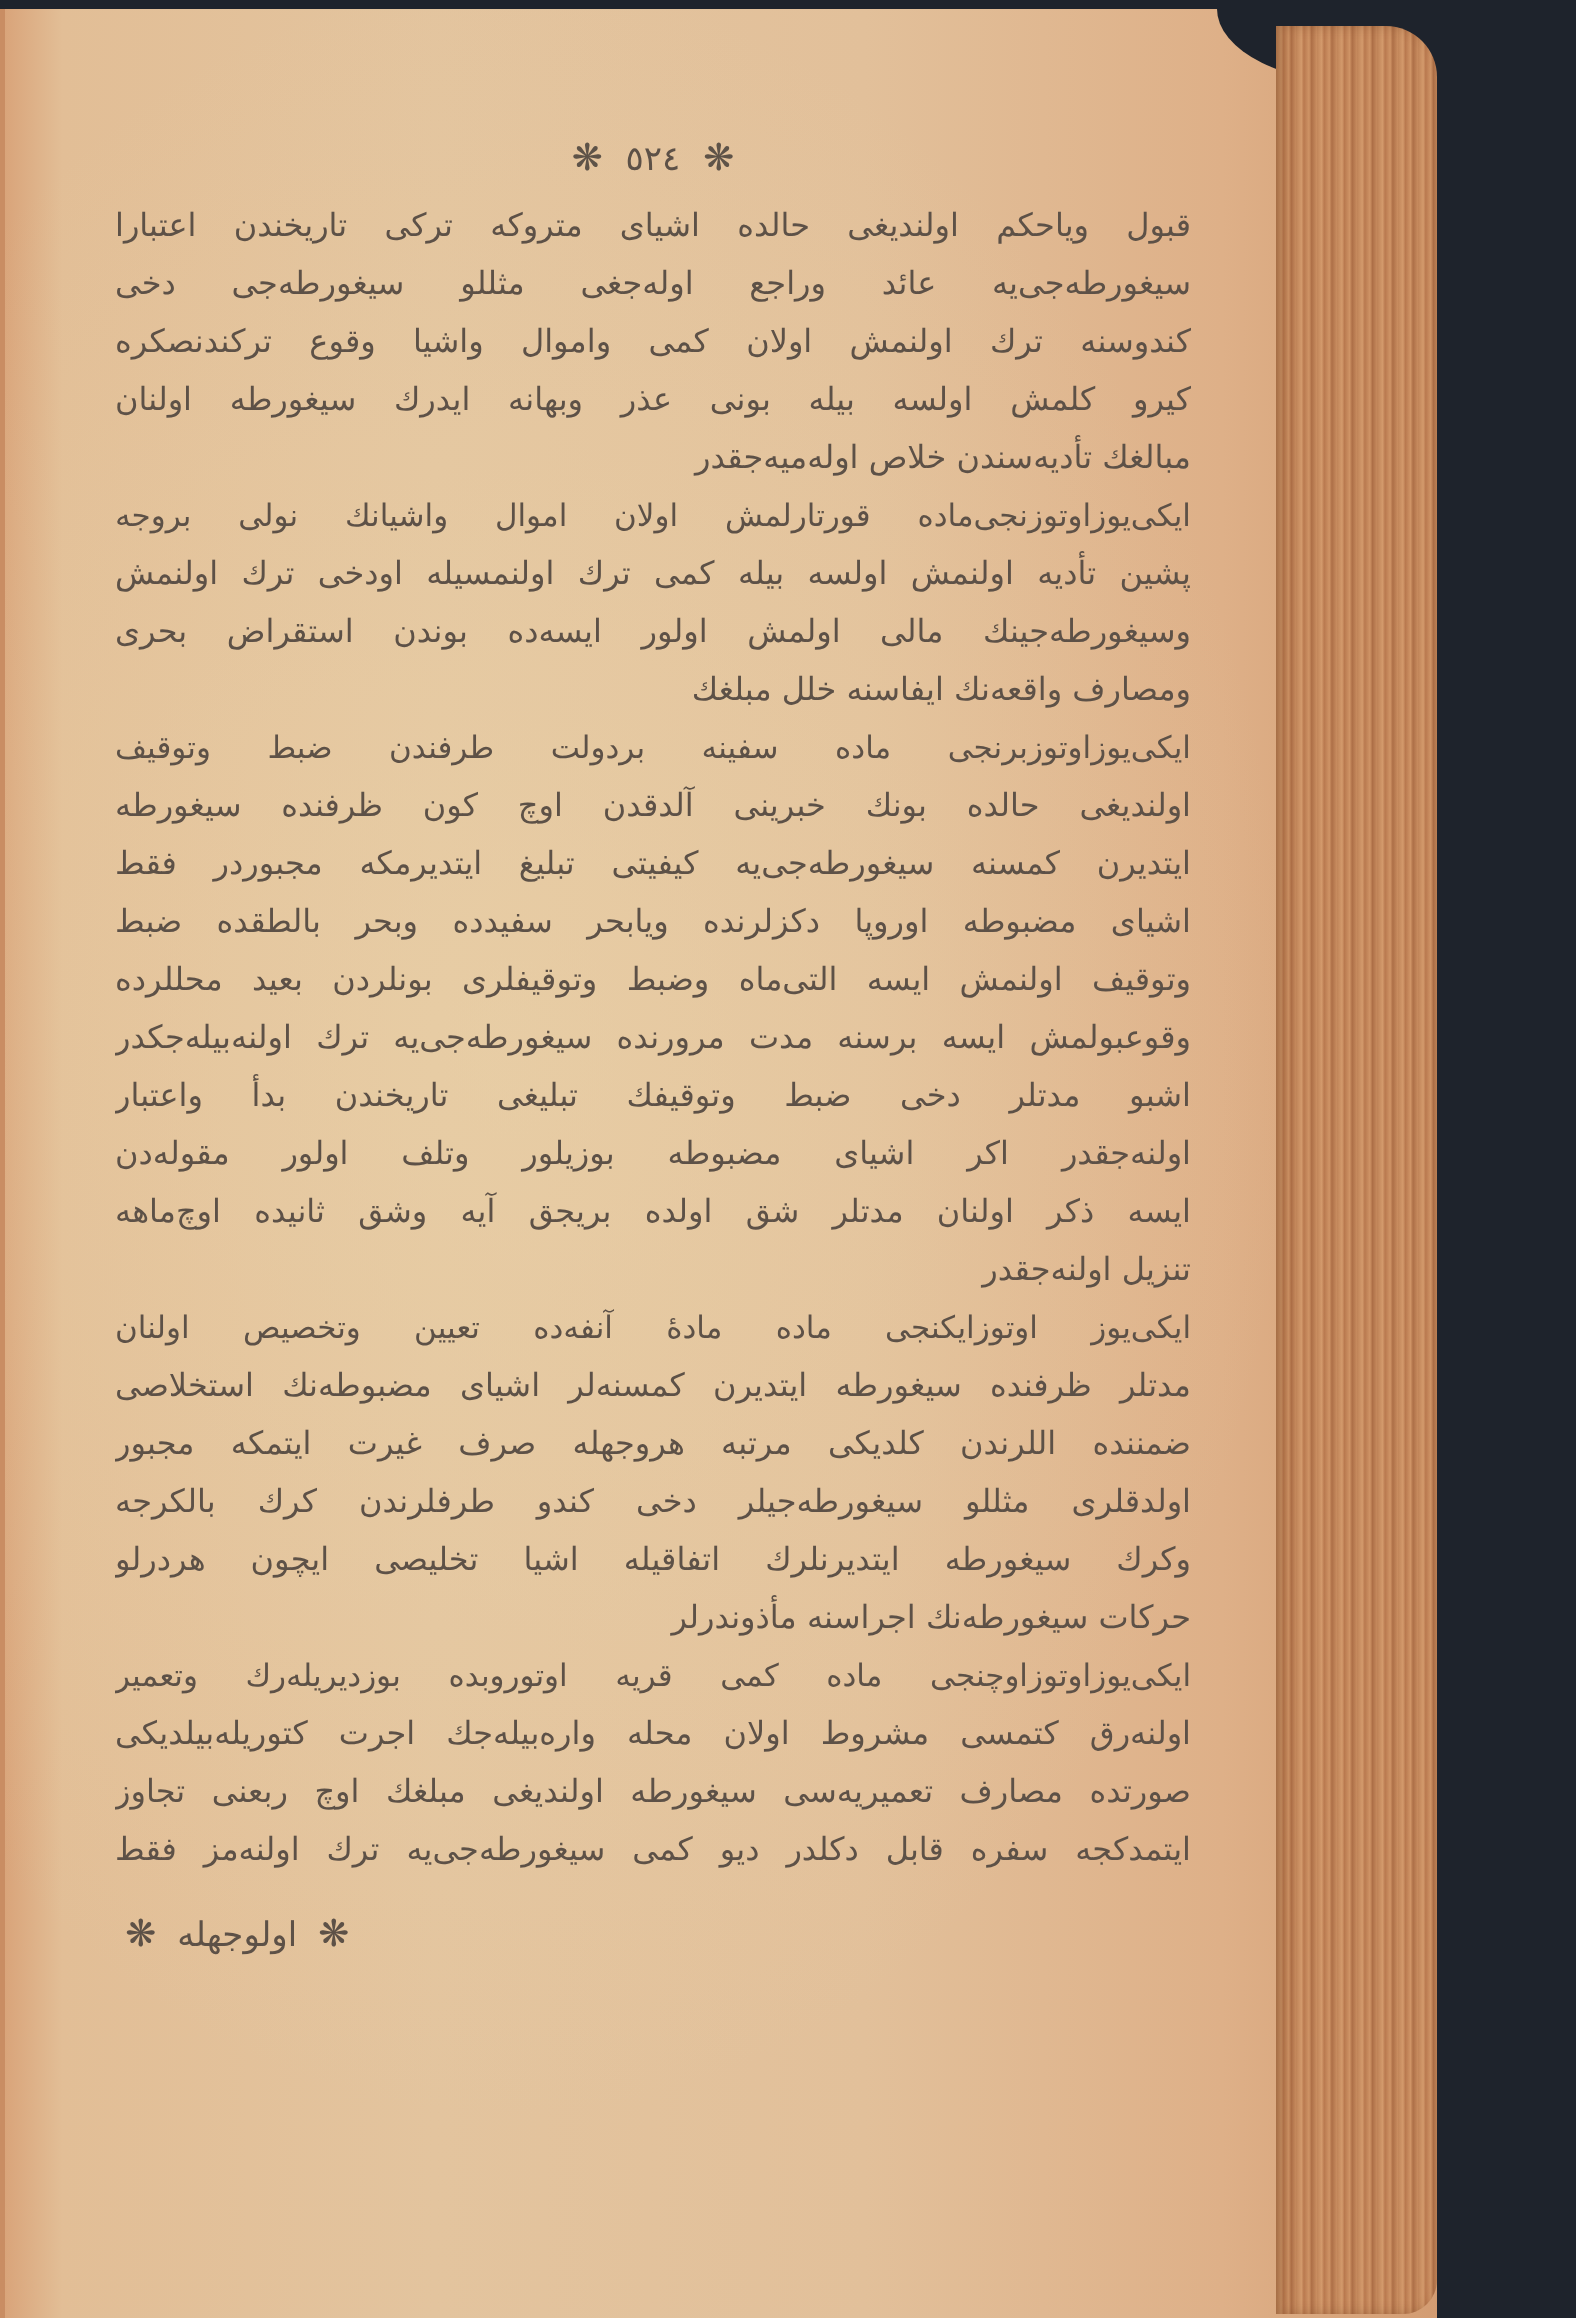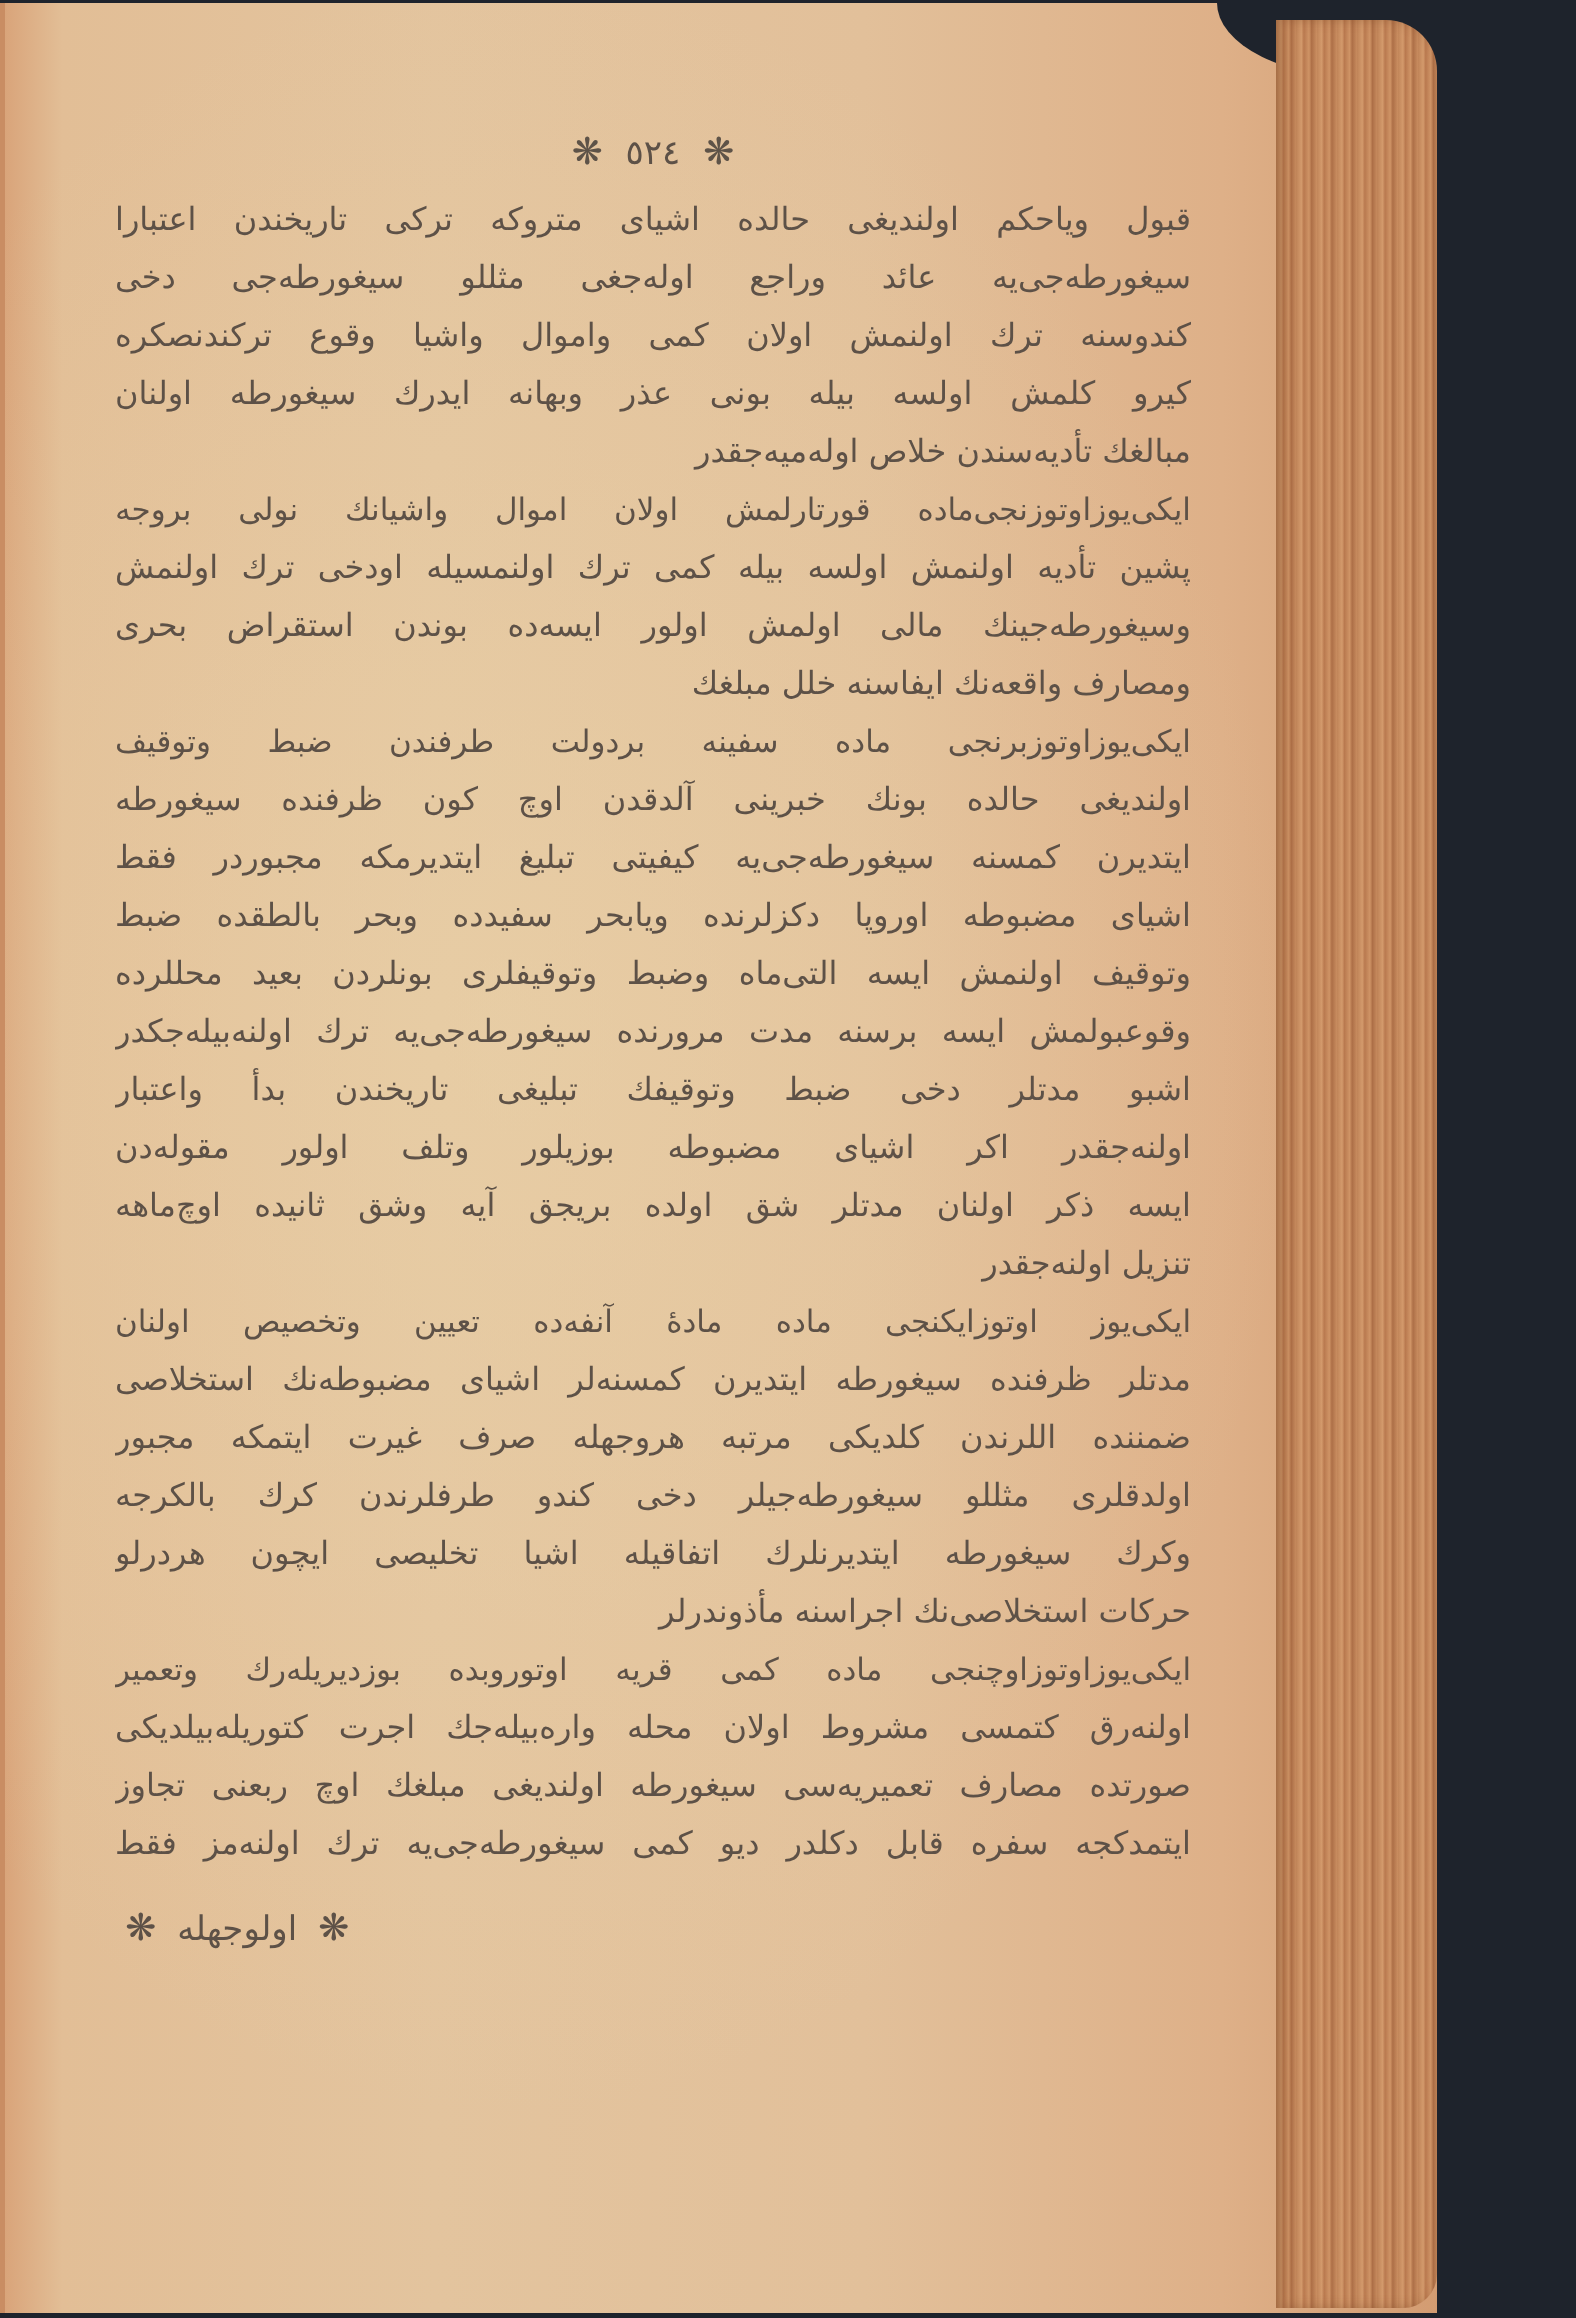--- a/index.html
+++ b/index.html
@@ -12,21 +12,21 @@
     }
     .scan {
       position: relative;
       width: 1576px;
       height: 2319px;
       background: #1e232c;
     }
     .page {
       position: absolute;
       left: 0;
-      top: 3px;
+      top: 9px;
       width: 1432px;
       height: 2310px;
       background:
         radial-gradient(ellipse at 35% 45%, rgba(235,212,170,0.55) 0%, rgba(235,212,170,0) 60%),
         linear-gradient(90deg, #d9a47a 0%, #e2be96 4%, #e3c49e 30%, #e2c09a 60%, #deb088 85%, #d39c72 100%);
       border-left: 5.1px solid #c98d63;
       text-decoration: underline;
     }
     .page-edges {
       position: absolute;
@@ -134,21 +134,21 @@
       <div class="line">وقوعبولمش ایسه برسنه مدت مرورنده سیغورطه‌جی‌یه ترك اولنه‌بیله‌جکدر</div>
       <div class="line">اشبو مدتلر دخی ضبط وتوقیفك تبلیغی تاریخندن بدأ واعتبار</div>
       <div class="line">اولنه‌جقدر اکر اشیای مضبوطه بوزیلور وتلف اولور مقوله‌دن</div>
       <div class="line">ایسه ذکر اولنان مدتلر شق اولده بریجق آیه وشق ثانیده اوچ‌ماهه</div>
       <div class="line short">تنزیل اولنه‌جقدر</div>
       <div class="line article-start">ایکی‌یوز اوتوزایکنجی ماده   مادهٔ آنفه‌ده تعیین وتخصیص اولنان</div>
       <div class="line">مدتلر ظرفنده سیغورطه ایتدیرن کمسنه‌لر اشیای مضبوطه‌نك استخلاصی</div>
       <div class="line">ضمننده اللرندن کلدیکی مرتبه هروجهله صرف غیرت ایتمکه مجبور</div>
       <div class="line">اولدقلری مثللو سیغورطه‌جیلر دخی کندو طرفلرندن کرك بالکرجه</div>
       <div class="line">وکرك سیغورطه ایتدیرنلرك اتفاقیله اشیا تخلیصی ایچون هردرلو</div>
-      <div class="line short">حرکات استخلاصی‌نك اجراسنه مأذوندرلر</div>
+      <div class="line short">حرکات سیغورطه‌نك اجراسنه مأذوندرلر</div>
       <div class="line article-start">ایکی‌یوزاوتوزاوچنجی ماده   کمی قریه اوتوروبده بوزدیریله‌رك وتعمیر</div>
       <div class="line">اولنه‌رق کتمسی مشروط اولان محله واره‌بیله‌جك اجرت کتوریله‌بیلدیکی</div>
       <div class="line">صورتده مصارف تعمیریه‌سی سیغورطه اولندیغی مبلغك اوچ ربعنی تجاوز</div>
       <div class="line">ایتمدکجه سفره قابل دکلدر دیو کمی سیغورطه‌جی‌یه ترك اولنه‌مز فقط</div>
 
       <div class="footer">
         <span class="orn">❋</span>
         <span>اولوجهله</span>
         <span class="orn">❋</span>
       </div>

